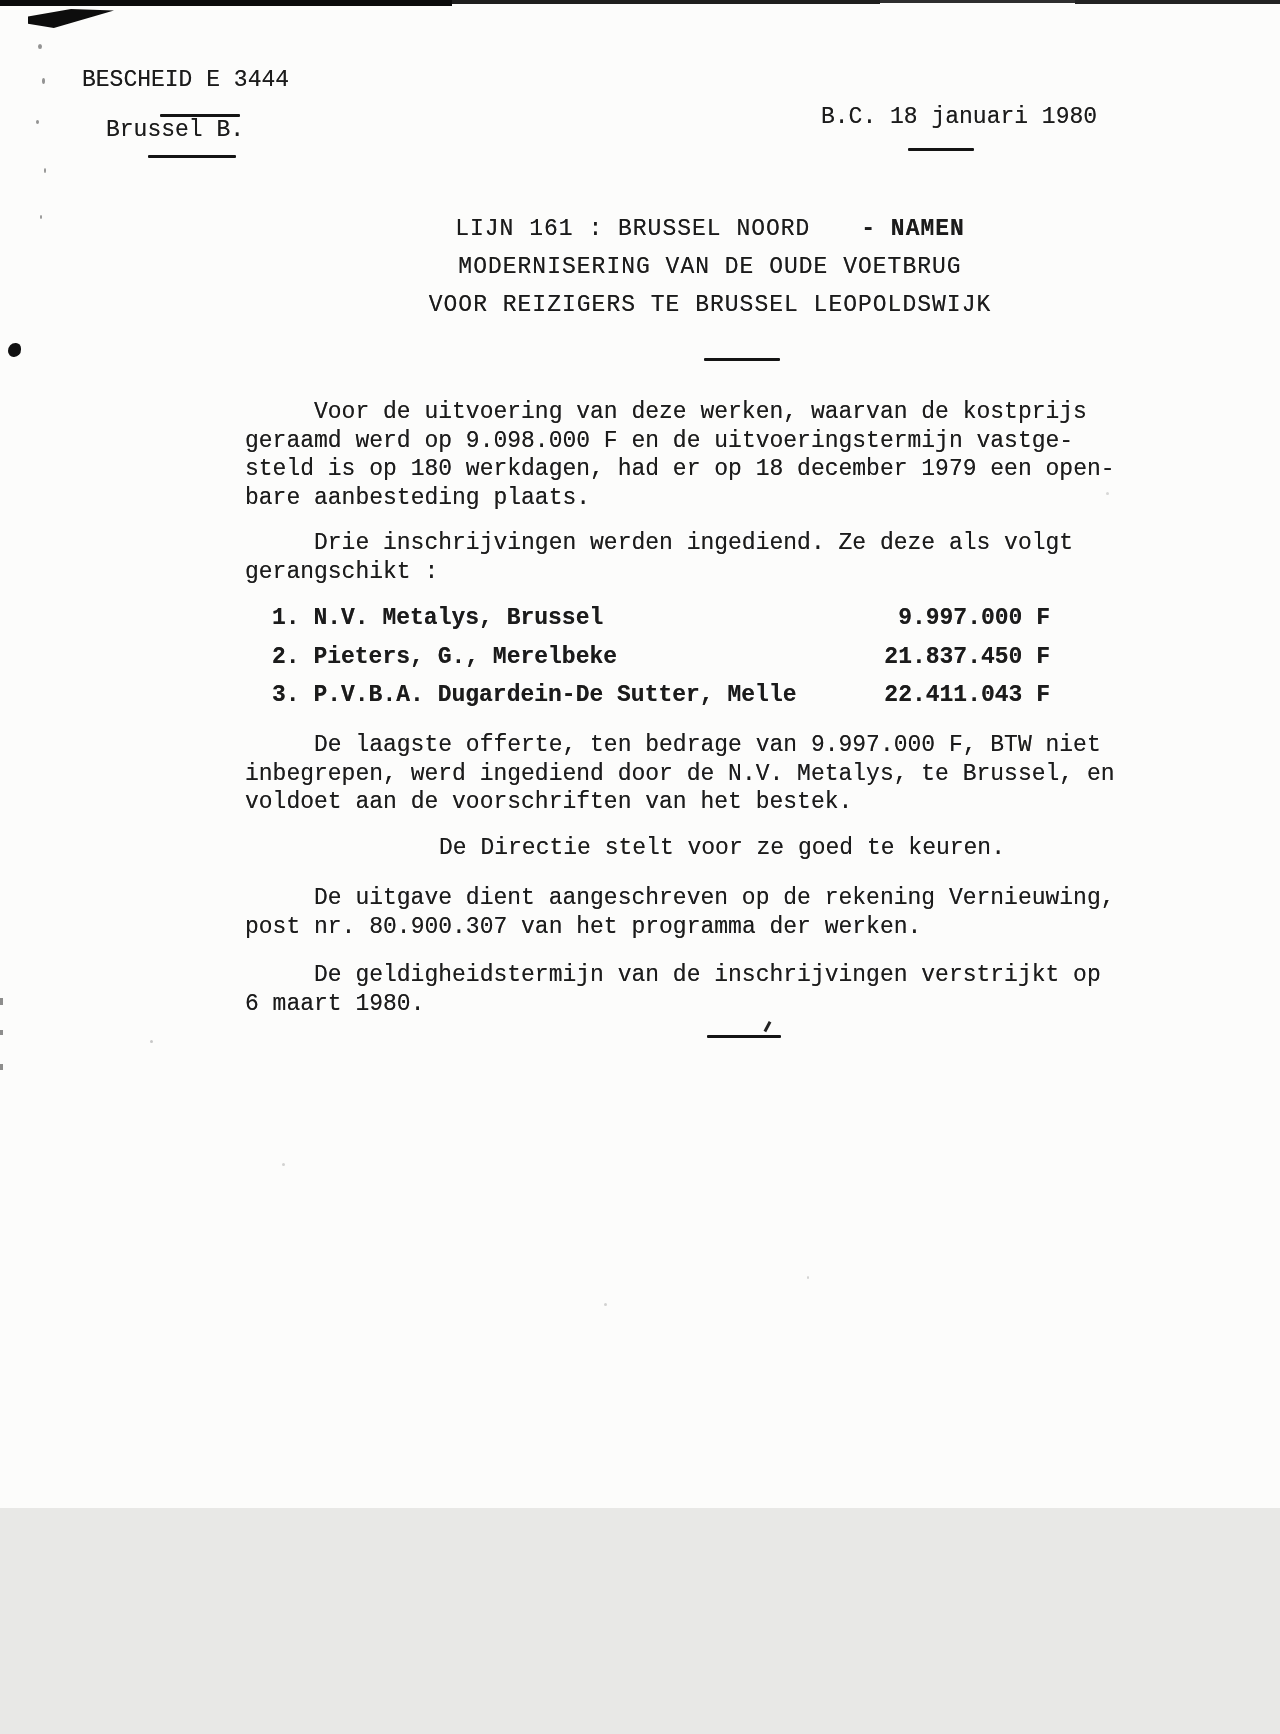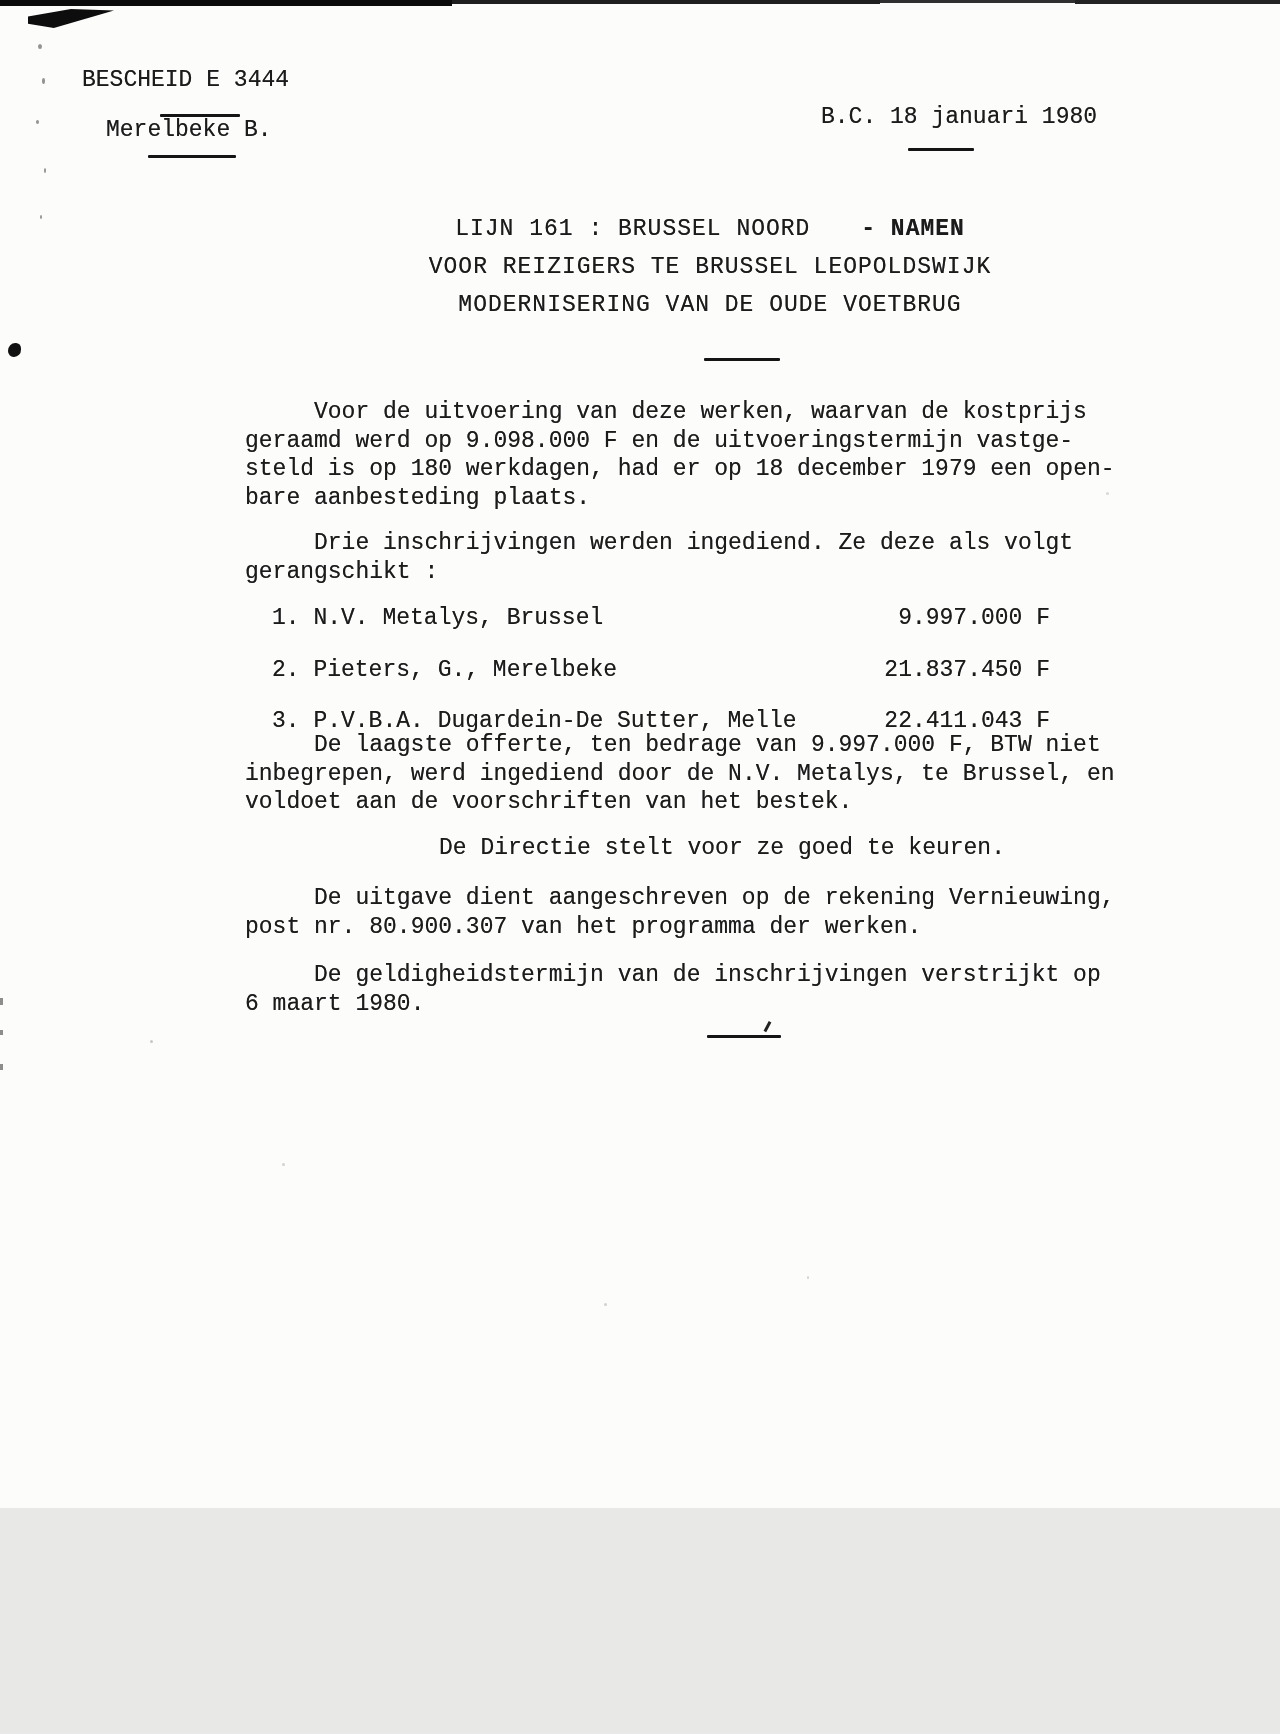--- a/index.html
+++ b/index.html
@@ -18,21 +18,21 @@
     font-size:23px;
     line-height:28.5px;
     white-space:pre-wrap;
     text-shadow:0 0 0.5px rgba(0,0,0,0.55);
   }
   .para{width:885px;text-indent:69px;}
   .rule{position:absolute;background:#141414;height:3px;border-radius:1px;}
   .bold{font-weight:bold;margin-left:36px;}
   .bid-list{
     position:absolute;left:272px;top:604px;width:778px;
-    display:flex;flex-direction:column;gap:23px;
+    display:flex;flex-direction:column;gap:10px;font-weight:bold;
   }
   .bid-row{
     display:flex;justify-content:space-between;
     font-size:23px;line-height:28.5px;
     text-shadow:0 0 0.5px rgba(0,0,0,0.55);
     white-space:pre;
   }
   .titleblock{
     position:absolute;left:360px;top:210px;width:700px;
     text-align:center;
@@ -90,30 +90,30 @@
   <div class="speck" style="left:807px;top:1276px;width:2px;height:3px;opacity:.4;"></div>
   <div class="speck" style="left:580px;top:1558px;width:3px;height:4px;opacity:.5;"></div>
   <div class="speck" style="left:1106px;top:492px;width:3px;height:3px;opacity:.35;"></div>
   <div class="edge-dash" style="top:998px;height:7px;"></div>
   <div class="edge-dash" style="top:1030px;height:5px;"></div>
   <div class="edge-dash" style="top:1064px;height:6px;"></div>
 
   <div class="txt" style="left:82px;top:66px;">BESCHEID E 3444</div>
   <div class="rule" style="left:160px;top:114px;width:80px;"></div>
 
-  <div class="txt" style="left:106px;top:116px;">Merelbeke B.</div>
+  <div class="txt" style="left:106px;top:116px;">Brussel B.</div>
   <div class="rule" style="left:148px;top:155px;width:88px;"></div>
 
   <div class="txt" style="left:796px;top:103px;margin-left:25px;">B.C. 18 januari 1980</div>
   <div class="rule" style="left:908px;top:148px;width:66px;"></div>
 
   <div class="titleblock">
     <div class="txt-line"><span>LIJN 161 : BRUSSEL NOORD </span><span class="bold">- NAMEN</span></div>
+    <div class="txt-line">MODERNISERING VAN DE OUDE VOETBRUG</div>
     <div class="txt-line">VOOR REIZIGERS TE BRUSSEL LEOPOLDSWIJK</div>
-    <div class="txt-line">MODERNISERING VAN DE OUDE VOETBRUG</div>
   </div>
   <div class="rule" style="left:704px;top:358px;width:76px;"></div>
 
   <div class="txt para" style="left:245px;top:398px;">Voor de uitvoering van deze werken, waarvan de kostprijs
 geraamd werd op 9.098.000 F en de uitvoeringstermijn vastge-
 steld is op 180 werkdagen, had er op 18 december 1979 een open-
 bare aanbesteding plaats.</div>
   <div class="txt para" style="left:245px;top:529px;">Drie inschrijvingen werden ingediend. Ze deze als volgt
 gerangschikt :</div>
 

